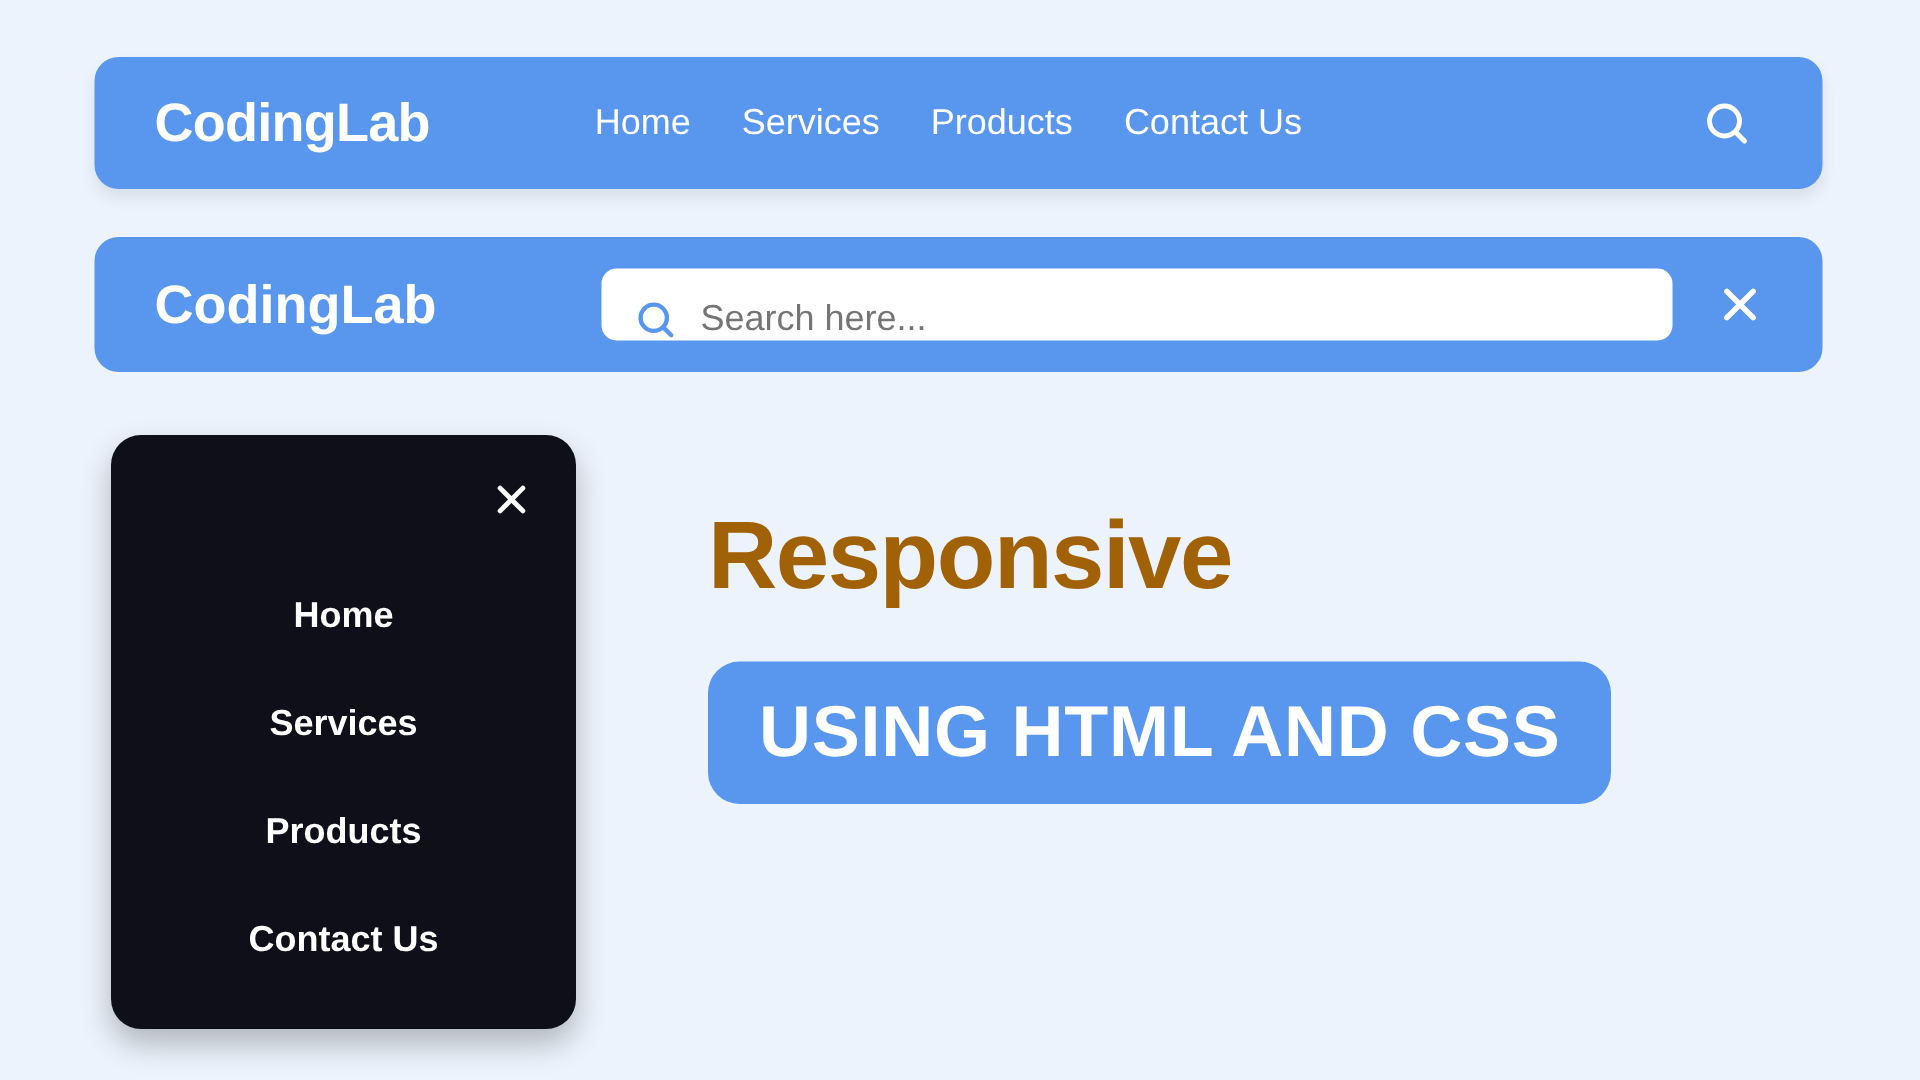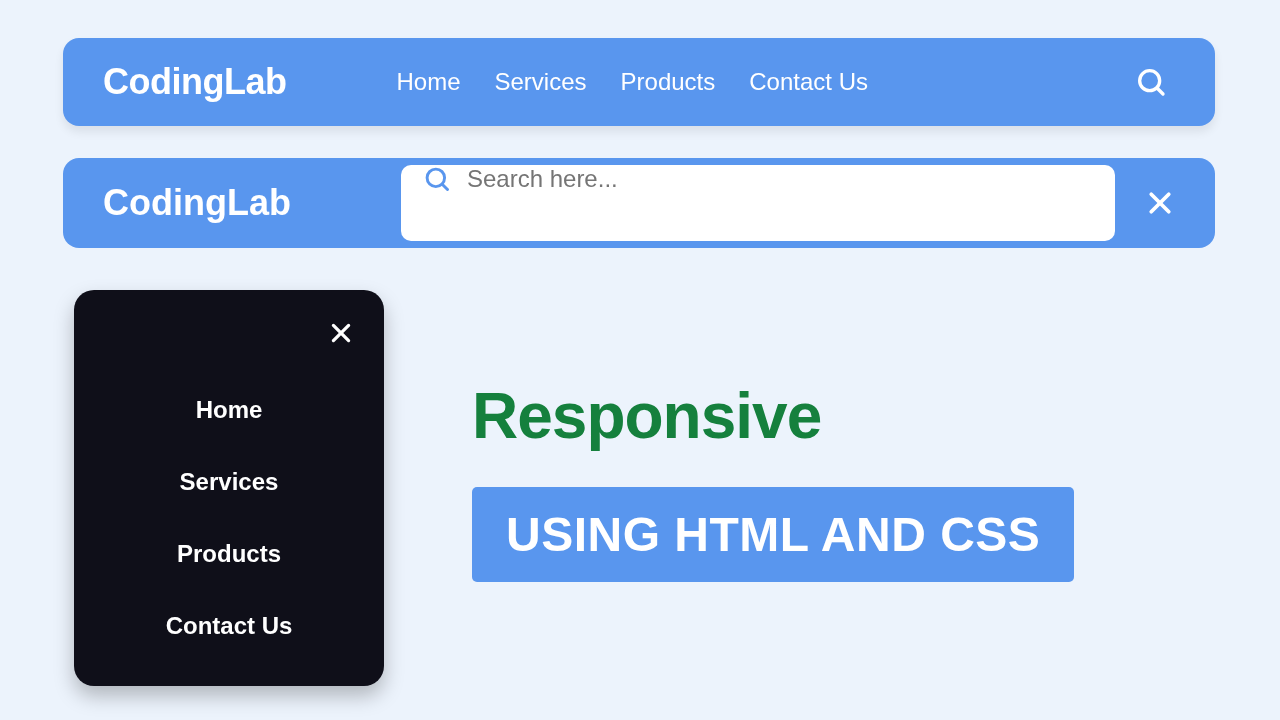--- a/index.html
+++ b/index.html
@@ -62,25 +62,25 @@
     padding: 0 40px;
   }
   .searchbar .logo {
     color: #fff;
     font-weight: 700;
     font-size: 36px;
     margin-right: 110px;
   }
   .searchbar .search-field {
     flex: 1;
-    height: 76px;
+    height: 48px;
     background: #fff;
     border-radius: 10px;
     display: flex;
-    align-items: flex-start;
+    align-items: flex-end;
     padding: 0 22px;
   }
   .searchbar .search-field svg { width: 28px; height: 28px; margin-right: 16px; }
   .searchbar .search-field input {
     border: none;
     outline: none;
     font-size: 24px;
     color: #7a7a7a;
     flex: 1;
     background: transparent;
@@ -122,37 +122,36 @@
     cursor: pointer;
   }
 
   
   .headline {
     position: absolute;
     left: 472px;
     top: 332px;
   }
   .headline .title {
-    color: #15803d;
+    color: #a16207;
     font-weight: 800;
     font-size: 64px;
     line-height: 1.2;
     letter-spacing: -1px;
-    margin-top: 46px;
   }
   .headline .badge {
     display: inline-block;
     margin-top: 32px;
     background: #5996ee;
     color: #fff;
     font-weight: 800;
     font-size: 48px;
     letter-spacing: 0.5px;
     padding: 20px 34px;
-    border-radius: 5px;
+    border-radius: 21px;
   }
 </style>
 </head>
 <body>
 
 <nav class="navbar">
   <div class="logo">CodingLab</div>
   <a class="nav-link">Home</a>
   <a class="nav-link">Services</a>
   <a class="nav-link">Products</a>

